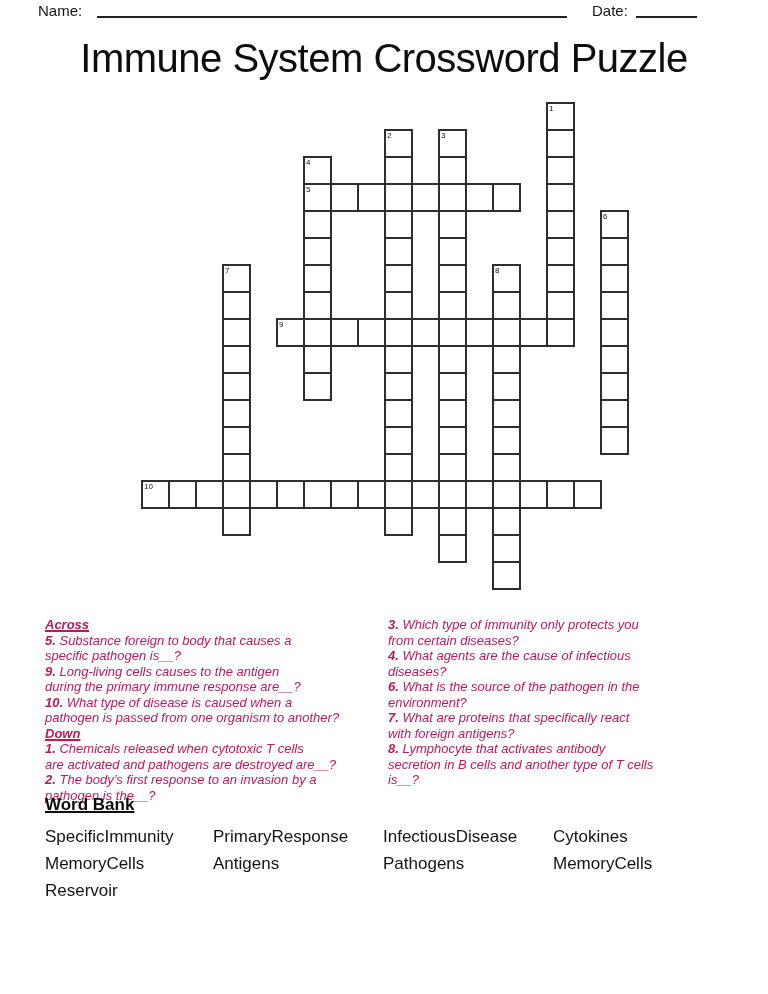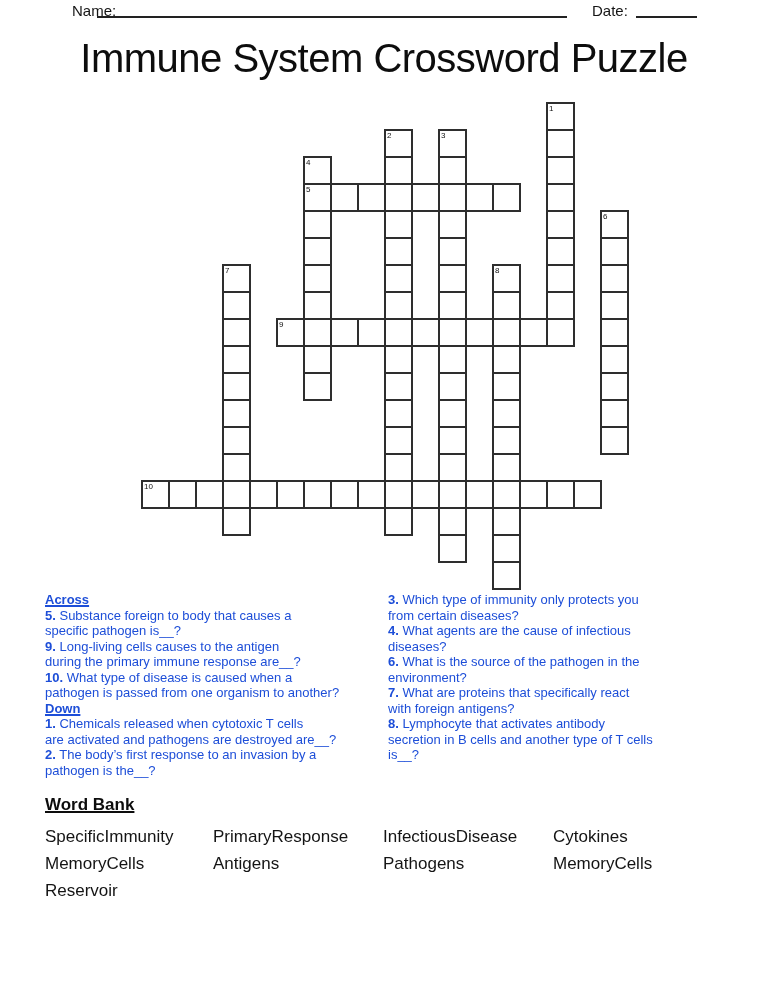--- a/index.html
+++ b/index.html
@@ -2,42 +2,42 @@
 <html><head>
 <meta charset="utf-8">
 <style>
   html,body{margin:0;padding:0;}
   body{
     width:768px;height:994px;background:#ffffff;position:relative;
     font-family:"Liberation Sans",sans-serif;color:#111;overflow:hidden;
   }
   
   .hdr-label{position:absolute;top:2px;font-size:15px;color:#151515;}
-  #name-label{left:38px;margin-left:34px;}
+  #name-label{left:38px;}
   #date-label{left:592px;text-align:center;}
   .fill-line{position:absolute;top:0;height:16px;border-bottom:2px solid #222;}
   #name-line{left:97px;width:470px;}
   #date-line{left:636px;width:61px;}
   
   h1{
     position:absolute;top:36px;left:0;width:768px;margin:0;text-align:center;
     font-size:40px;font-weight:normal;letter-spacing:-0.5px;color:#0d0d0d;
   }
   
   #grid{position:absolute;left:141px;top:102px;width:488px;height:488px;}
   .cell{
     position:absolute;width:29px;height:29px;box-sizing:border-box;
     border:2px solid #2e2e2e;background:#fff;
   }
   .cellnum{
     position:absolute;font-size:8px;line-height:9px;color:#111;z-index:2;
     font-family:"Liberation Sans",sans-serif;
   }
   
-  .clue-col{position:absolute;top:592px;font-size:13px;line-height:15.5px;color:#1d4ed8;}
+  .clue-col{position:absolute;top:617px;font-size:13px;line-height:15.5px;color:#be185d;font-style:italic;}
   #clues-left{left:45px;width:342px;}
   #clues-right{left:388px;width:378px;}
   .clue-heading{
     font-weight:bold;text-decoration:underline;text-decoration-thickness:1.5px;
   }
   .clue b{font-weight:bold;}
   .clue span{white-space:pre-line;}
   
   #wordbank{position:absolute;left:45px;top:795px;width:710px;}
   #wb-heading{

